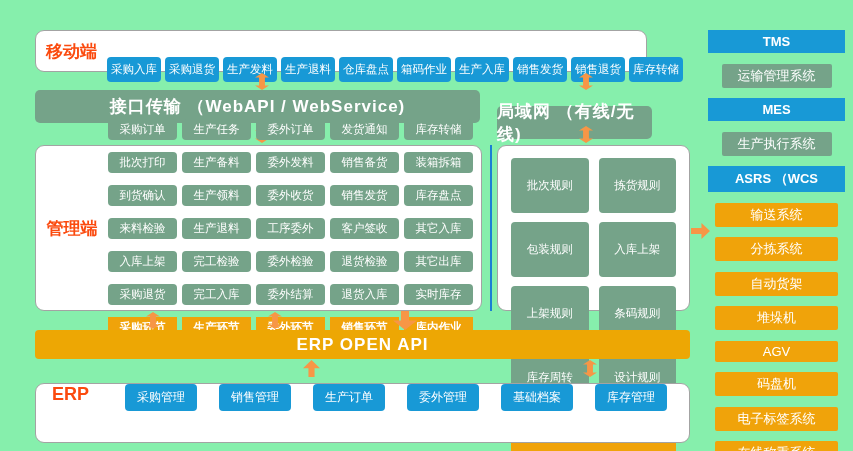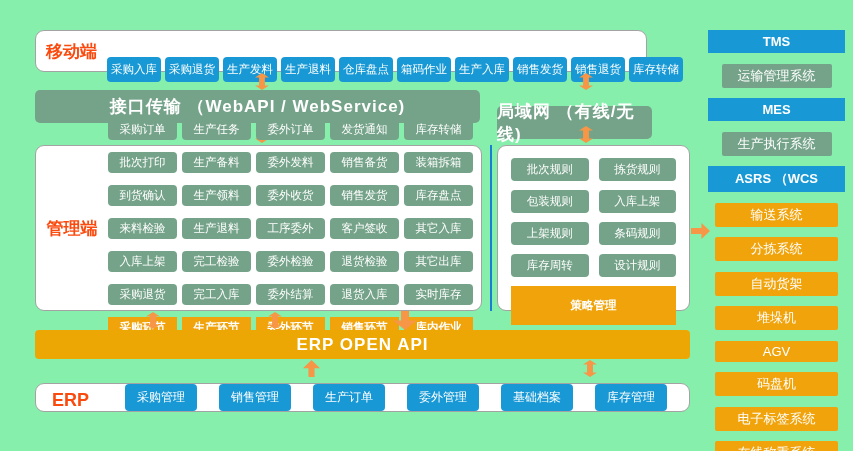--- a/index.html
+++ b/index.html
@@ -25,28 +25,28 @@
   .mgmt-box .red-label { width:72px; text-align:center; }
   .mgmt-grid { flex:1; display:grid; grid-template-columns:repeat(5,1fr); gap:12px 5px; padding:6px 8px 6px 0; }
   .chip-green { background:#75a389; color:#fff; font-size:11.5px; text-align:center; padding:3px 0; border-radius:4px; white-space:nowrap; }
   .chip-gold { background:#f0a30a; color:#fff; font-size:11.5px; font-weight:bold; text-align:center; padding:3px 0; border-radius:0; white-space:nowrap; }
 
   
   .divider { position:absolute; left:490px; top:145px; width:2px; height:166px; background:#1a7fd4; }
 
   
   .rules-box { left:497px; top:145px; width:193px; height:166px; padding:12px 13px 10px; display:grid; grid-template-columns:1fr 1fr; gap:9px 10px; align-content:space-between; }
-  .rules-box .chip-green { padding:4px 0; }
+  .rules-box .chip-green { padding:20px 0; }
   .rules-footer { grid-column:1 / span 2; padding:12px 0; }
 
   
   .api-bar { position:absolute; left:35px; top:330px; width:655px; height:29px; background:#eda704; color:#fff; font-weight:bold; font-size:17px; letter-spacing:1px; display:flex; align-items:center; justify-content:center; border-radius:4px; }
 
   
-  .erp-box { left:35px; top:383px; width:655px; height:29px; display:flex; align-items:flex-end; padding:0 0 0 16px; }
+  .erp-box { left:35px; top:383px; width:655px; height:60px; display:flex; align-items:flex-start; padding:0 0 0 16px; }
   .erp-box .red-label { font-size:18px; margin-right:36px; }
   .erp-chip { background:#1899d6; color:#fff; font-size:12px; padding:5px 12px; border-radius:4px; white-space:nowrap; margin-right:22px; }
   .erp-chip.last { margin-left:auto; margin-right:56px; }
 
   
   .sidebar { position:absolute; left:708px; top:30px; width:137px; display:flex; flex-direction:column; gap:10.5px; align-items:center; }
   .sb-blue { width:100%; background:#1899d6; color:#fff; font-weight:bold; font-size:13px; text-align:center; padding:4px 0; }
   .sb-green { width:110px; background:#75a389; color:#fff; font-size:13px; text-align:center; padding:3px 0; border-radius:2px; }
   .sb-orange { width:123px; background:#f0a30a; color:#fff; font-size:13px; text-align:center; padding:3px 0; border-radius:2px; }
 

